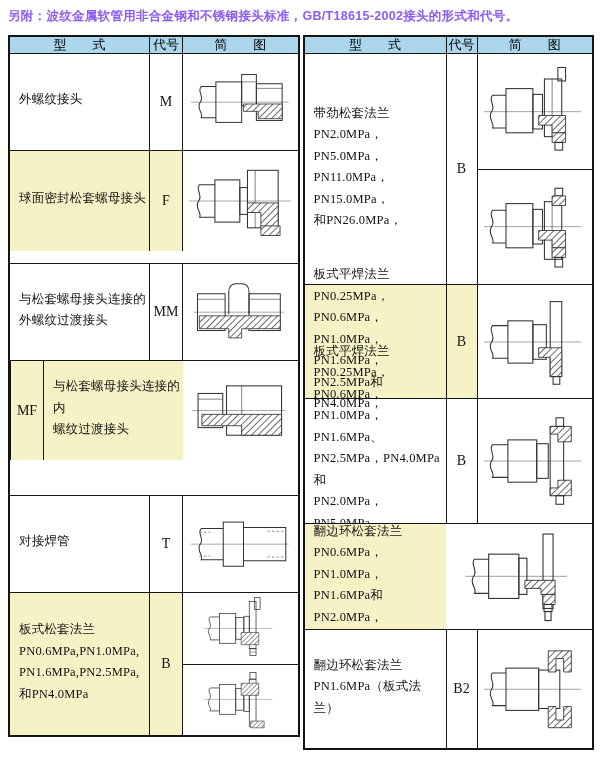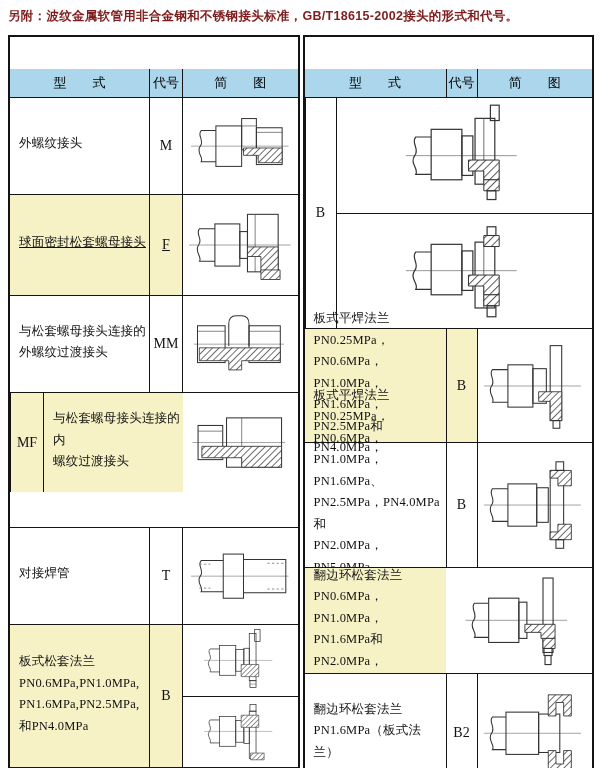--- a/index.html
+++ b/index.html
@@ -9,27 +9,27 @@
     font-family: "Liberation Serif", "DejaVu Serif", serif;
     color: #111;
     padding: 6px 6px 0 8px;
     overflow: hidden;
   }
   .page-title {
     font-family: "Liberation Sans", "DejaVu Sans", sans-serif;
     font-weight: bold;
     font-size: 12.5px;
     letter-spacing: 0.3px;
-    color: #7f1d1d;
+    color: #8b5cf6;
     margin: 2px 0 10px 0;
     white-space: nowrap;
   }
   .tables { display: flex; gap: 3px; align-items: flex-start; }
   .jt { border: 2px solid #141414; background: #fff; }
-  .thead { display: flex; height: 28px; background: var(--hdr, #abd6ec); margin-top: 32px; }
+  .thead { display: flex; height: 16px; background: var(--hdr, #abd6ec); }
   .hcell {
     display: flex; align-items: center; justify-content: center;
     font-size: 13px; color: #000;
   }
   .trow { display: flex; border-top: 1px solid #141414; }
   .cell { height: 100%; }
   .type {
     display: flex; align-items: center;
     padding: 0 3px 4px 9px;
     font-size: 12.5px; line-height: 1.72;
@@ -87,39 +87,39 @@
                 <rect x="30" y="26" width="28" height="44" fill="none" stroke="#333" stroke-width="1.1"></rect>
                 <rect x="58" y="18" width="16" height="34" fill="none" stroke="#333" stroke-width="1.1"></rect>
                 <line x1="58" y1="26" x2="74" y2="26" fill="none" stroke="#444" stroke-width="0.7"></line>
                 <rect x="74" y="28" width="28" height="40" fill="none" stroke="#333" stroke-width="1.1"></rect>
                 <path d="M74 33 H102 M74 61 H102" fill="none" stroke="#444" stroke-width="0.7"></path>
                 <path d="M60 50 H102 V66 H76 V58 H60 Z" fill="url(#hx)" stroke="#333" stroke-width="0.9"></path>
               </svg>
             </div>
           </div>
         </div>
-        <div class="trow hl" style="height: 101px; text-decoration: underline;">
+        <div class="trow hl" style="height: 101px;">
           <div class="cell type">球面密封松套螺母接头</div>
           <div class="cell code">F</div>
           <div class="cell diag">
             <div class="diagbox">
               <svg viewBox="0 0 112 96" preserveAspectRatio="xMidYMid meet">
                 <line x1="3" y1="48" x2="109" y2="48" stroke="#888" stroke-width="0.8"></line>
                 <path d="M30 31 H14 C9 36 18 42 13 48 C8 55 17 60 14 65 H30" fill="none" stroke="#333" stroke-width="1.1"></path>
                 <rect x="30" y="26" width="26" height="44" fill="none" stroke="#333" stroke-width="1.1"></rect>
                 <rect x="56" y="34" width="8" height="28" fill="none" stroke="#333" stroke-width="1.1"></rect>
                 <rect x="64" y="16" width="32" height="60" fill="none" stroke="#333" stroke-width="1.1"></rect>
                 <line x1="72" y1="16" x2="72" y2="76" fill="none" stroke="#444" stroke-width="0.7"></line>
                 <path d="M64 50 H96 V76 H78 V60 H64 Z" fill="url(#hx)" stroke="#333" stroke-width="0.9"></path>
                 <path d="M78 74 H98 V84 H78 Z" fill="url(#hx)" stroke="#333" stroke-width="0.9"></path>
               </svg>
             </div>
           </div>
         </div>
-        <div class="trow" style="height: 97px;">
+        <div class="trow" style="height: 97px; margin-top: 12px;">
           <div class="cell type">与松套螺母接头连接的
 外螺纹过渡接头</div>
           <div class="cell code">MM</div>
           <div class="cell diag">
             <div class="diagbox">
               <svg viewBox="0 0 112 96" preserveAspectRatio="xMidYMid meet">
                 <line x1="6" y1="48" x2="104" y2="48" stroke="#888" stroke-width="0.8"></line>
                 <rect x="10" y="28" width="30" height="40" fill="none" stroke="#333" stroke-width="1.1"></rect>
                 <line x1="10" y1="34" x2="40" y2="34" fill="none" stroke="#444" stroke-width="0.7"></line>
                 <path d="M44 50 V26 Q44 17 52 17 H58 Q66 17 66 26 V50" fill="none" stroke="#333" stroke-width="1.1"></path>
@@ -202,20 +202,24 @@
   </div>
 
   <div class="jt rt" id="right-table">
     <div class="thead">
       <div class="hcell h-type">型　　式</div>
       <div class="hcell h-code">代号</div>
       <div class="hcell h-diag">简　　图</div>
     </div>
     <div id="right-body">
         <div class="trow" style="height: 231px;">
+          <div class="cell type">带劲松套法兰
+PN2.0MPa，PN5.0MPa，
+PN11.0MPa，PN15.0MPa，
+和PN26.0MPa，</div>
           <div class="cell code">B</div>
           <div class="cell diag">
             <div class="diagbox">
               <svg viewBox="0 0 112 96" preserveAspectRatio="xMidYMid meet">
                 <line x1="3" y1="48" x2="104" y2="48" stroke="#888" stroke-width="0.8"></line>
                 <path d="M26 31 H12 C7 36 16 42 11 48 C6 55 15 60 12 65 H26" fill="none" stroke="#333" stroke-width="1.1"></path>
                 <rect x="26" y="24" width="28" height="46" fill="none" stroke="#333" stroke-width="1.1"></rect>
                 <rect x="54" y="30" width="10" height="36" fill="none" stroke="#333" stroke-width="1.1"></rect>
                 <rect x="66" y="14" width="18" height="60" fill="none" stroke="#333" stroke-width="1.1"></rect>
                 <line x1="74" y1="14" x2="74" y2="74" fill="none" stroke="#444" stroke-width="0.7"></line>

